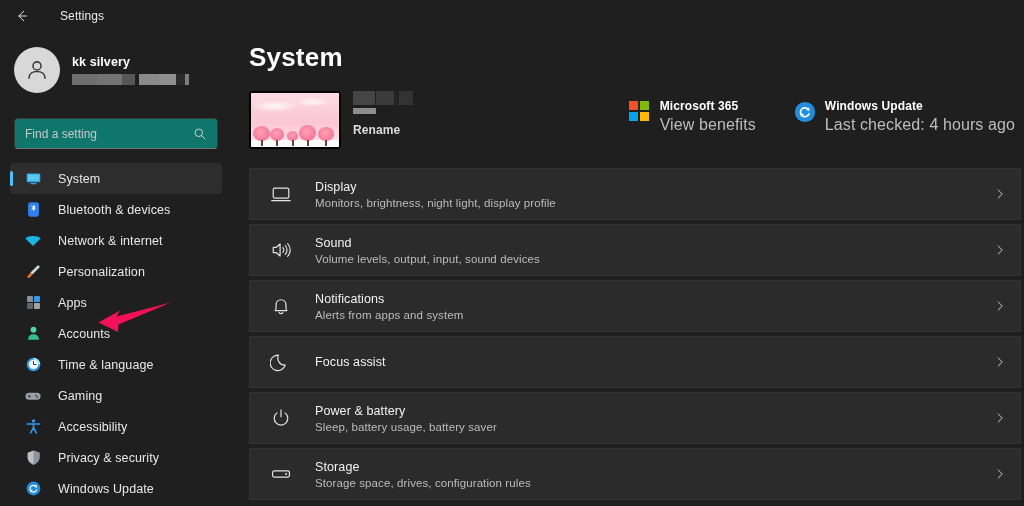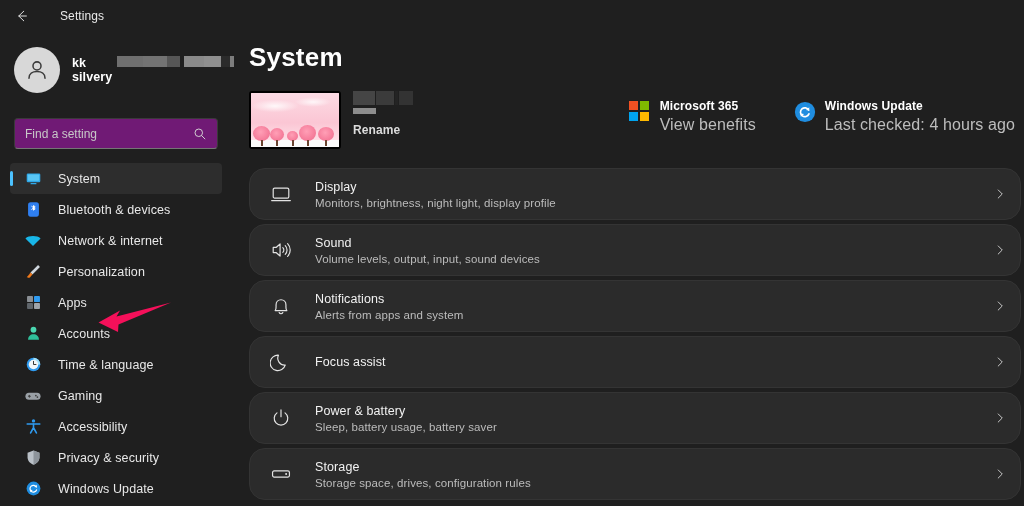--- a/index.html
+++ b/index.html
@@ -32,29 +32,29 @@
     background:#1f1f1f;
   }
   .account {
     display:flex; align-items:center; gap:12px;
     margin:8px 0 0 14px; height:60px;
   }
   .avatar {
     width:46px; height:46px; border-radius:50%; background:#d8d8d8;
     display:flex; align-items:center; justify-content:center; flex:0 0 auto;
   }
-  .account-text { display:flex; gap:5px; }
+  .account-text { display:flex; flex-direction:column; gap:5px; }
   .account-name { font-size:12.5px; color:#ffffff; font-weight:bold; letter-spacing:.1px; }
   .redact { display:flex; align-items:center; height:11px; }
   .redact i { display:block; height:11px; }
 
   .searchbox {
     position:relative;
     margin:18px 14px 0 14px; height:31px;
-    background:#701a75; border:1px solid #3a3a3a; border-bottom:1px solid #757575;
+    background:#0f766e; border:1px solid #3a3a3a; border-bottom:1px solid #757575;
     border-radius:4px;
     display:flex; align-items:center; padding:0 10px;
   }
   .searchbox .ph { font-size:12px; color:#c8c8c8; flex:1; }
   .searchbox .s-ic { color:#d4d4d4; display:flex; }
 
   .navlist { margin-top:14px; }
   .navitem {
     position:relative; height:31px; margin:0 10px 0 10px;
     display:flex; align-items:center; border-radius:4px;
@@ -120,21 +120,21 @@
   .topcard .t1 { font-size:12px; color:#ffffff; font-weight:bold; letter-spacing:.1px; }
   .topcard .t2 { font-size:16px; color:#bdbdbd; letter-spacing:.1px; }
 
   .ms-logo { display:grid; grid-template-columns:9px 9px; grid-template-rows:9px 9px; gap:2px; }
   .ms-logo span { display:block; width:9px; height:9px; }
 
   
   .rows { position:absolute; left:17px; right:3px; top:136px; }
   .row {
     position:relative; height:52px; background:#2b2b2b;
-    border:1px solid #343434; border-radius:16px;
+    border:1px solid #343434; border-radius:0;
     margin-bottom:4px;
     display:flex; align-items:center;
   }
   .row .ricon {
     width:26px; height:26px; margin-left:18px; margin-right:21px;
     flex:0 0 auto; display:flex; align-items:center; justify-content:center;
     color:#e3e3e3;
   }
   .row .rtext { display:flex; flex-direction:column; gap:3px; flex:1; }
   .row .rtitle { font-size:12.5px; color:#f2f2f2; letter-spacing:.1px; }

